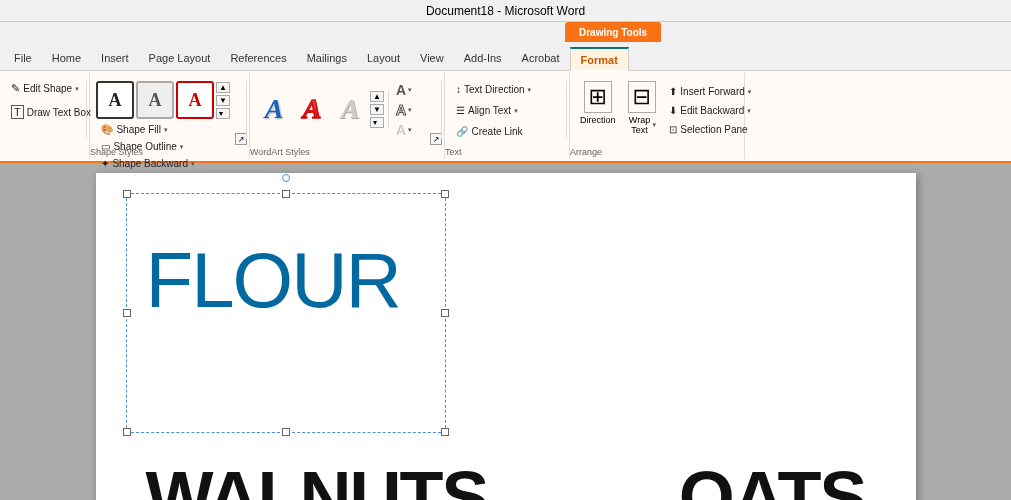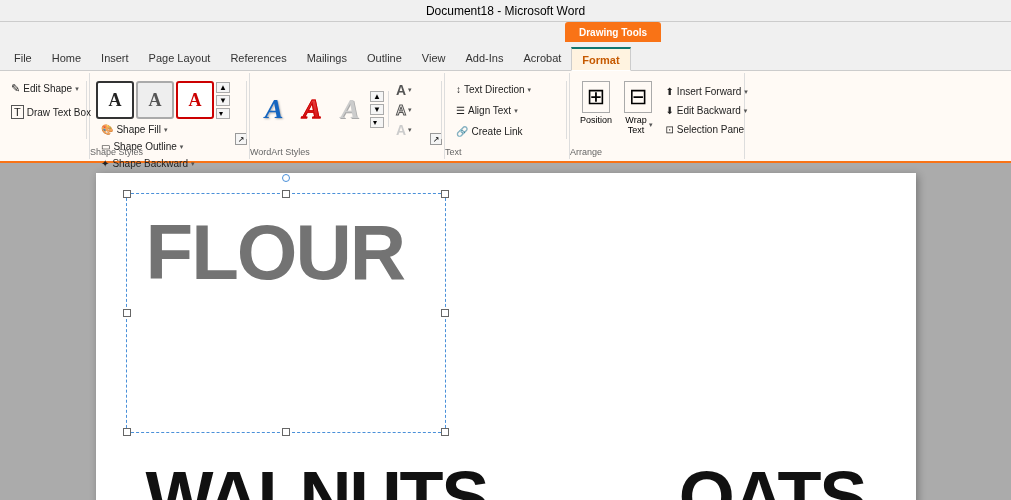--- a/index.html
+++ b/index.html
@@ -284,21 +284,21 @@
     </div>
   </div>
 
   <div class="tab-bar" style="border-bottom:none;">
     <div class="tab-item">File</div>
     <div class="tab-item">Home</div>
     <div class="tab-item">Insert</div>
     <div class="tab-item">Page Layout</div>
     <div class="tab-item">References</div>
     <div class="tab-item">Mailings</div>
-    <div class="tab-item">Outline</div>
+    <div class="tab-item">Layout</div>
     <div class="tab-item">View</div>
     <div class="tab-item">Add-Ins</div>
     <div class="tab-item">Acrobat</div>
     <div class="tab-item active" style="background:#fff3e0; color:#c65a00; font-weight:bold; border-top:2px solid #0f766e;">
       <span>Format</span>
     </div>
   </div>
 </div>
 
 <div class="ribbon" style="height:92px; background:#fffaf5; border-bottom:2px solid #f97316;">
@@ -404,21 +404,21 @@
     <div class="ribbon-group-label">Text</div>
     <div class="ribbon-separator" style="position:absolute;right:0;top:4px;bottom:16px;"></div>
   </div>
 
   <div class="ribbon-group arrange-group" style="width:175px; position:relative;">
     <div class="ribbon-group-content">
       <div style="display:flex; align-items:flex-start; gap:4px; margin-top:4px;">
 
         <div style="display:flex; flex-direction:column; align-items:center; gap:2px; cursor:pointer; padding:2px 4px;">
           <span style="font-size:22px; border:1px solid #aaa; padding:2px 4px;">⊞</span>
-          <span style="font-size:9px;">Position</span>
+          <span style="font-size:9px;">Direction</span>
         </div>
 
         <div style="display:flex; flex-direction:column; align-items:center; gap:2px; cursor:pointer; padding:2px 4px;">
           <span style="font-size:22px; border:1px solid #aaa; padding:2px 4px;">⊟</span>
           <span style="font-size:9px; text-align:center; display:flex; align-items:center; gap:1px;">
             <span>Wrap Text</span>
             <span class="dropdown-arrow">▾</span>
           </span>
         </div>
 
@@ -453,21 +453,21 @@
       <div class="handle tl"></div>
       <div class="handle tc"></div>
       <div class="handle tr"></div>
       <div class="handle ml"></div>
       <div class="handle mr"></div>
       <div class="handle bl"></div>
       <div class="handle bc"></div>
       <div class="handle br"></div>
     </div>
 
-    <div class="page-word word-flour" style="font-family: 'Arial Black', Impact, sans-serif; font-weight:700; font-size:78px; color:#737373; letter-spacing:-2px;">FLOUR</div>
+    <div class="page-word word-flour" style="font-family: 'Arial Black', Impact, sans-serif; font-weight:400; font-size:78px; color:#0369a1; letter-spacing:-2px;margin-top:28px;">FLOUR</div>
 
 
     <div class="page-word word-walnuts" style="font-family: 'Arial Black', Impact, sans-serif; font-weight:900; font-size:72px; color:#111; letter-spacing:-2px; position:absolute; left:50px; bottom:0;">WALNUTS</div>
 
     <div class="page-word word-oats" style="font-family: 'Arial Black', Impact, sans-serif; font-weight:900; font-size:72px; color:#111; letter-spacing:-2px; position:absolute; right:50px; bottom:0;">OATS</div>
 
   </div>
 </div>
 
 </body></html>

